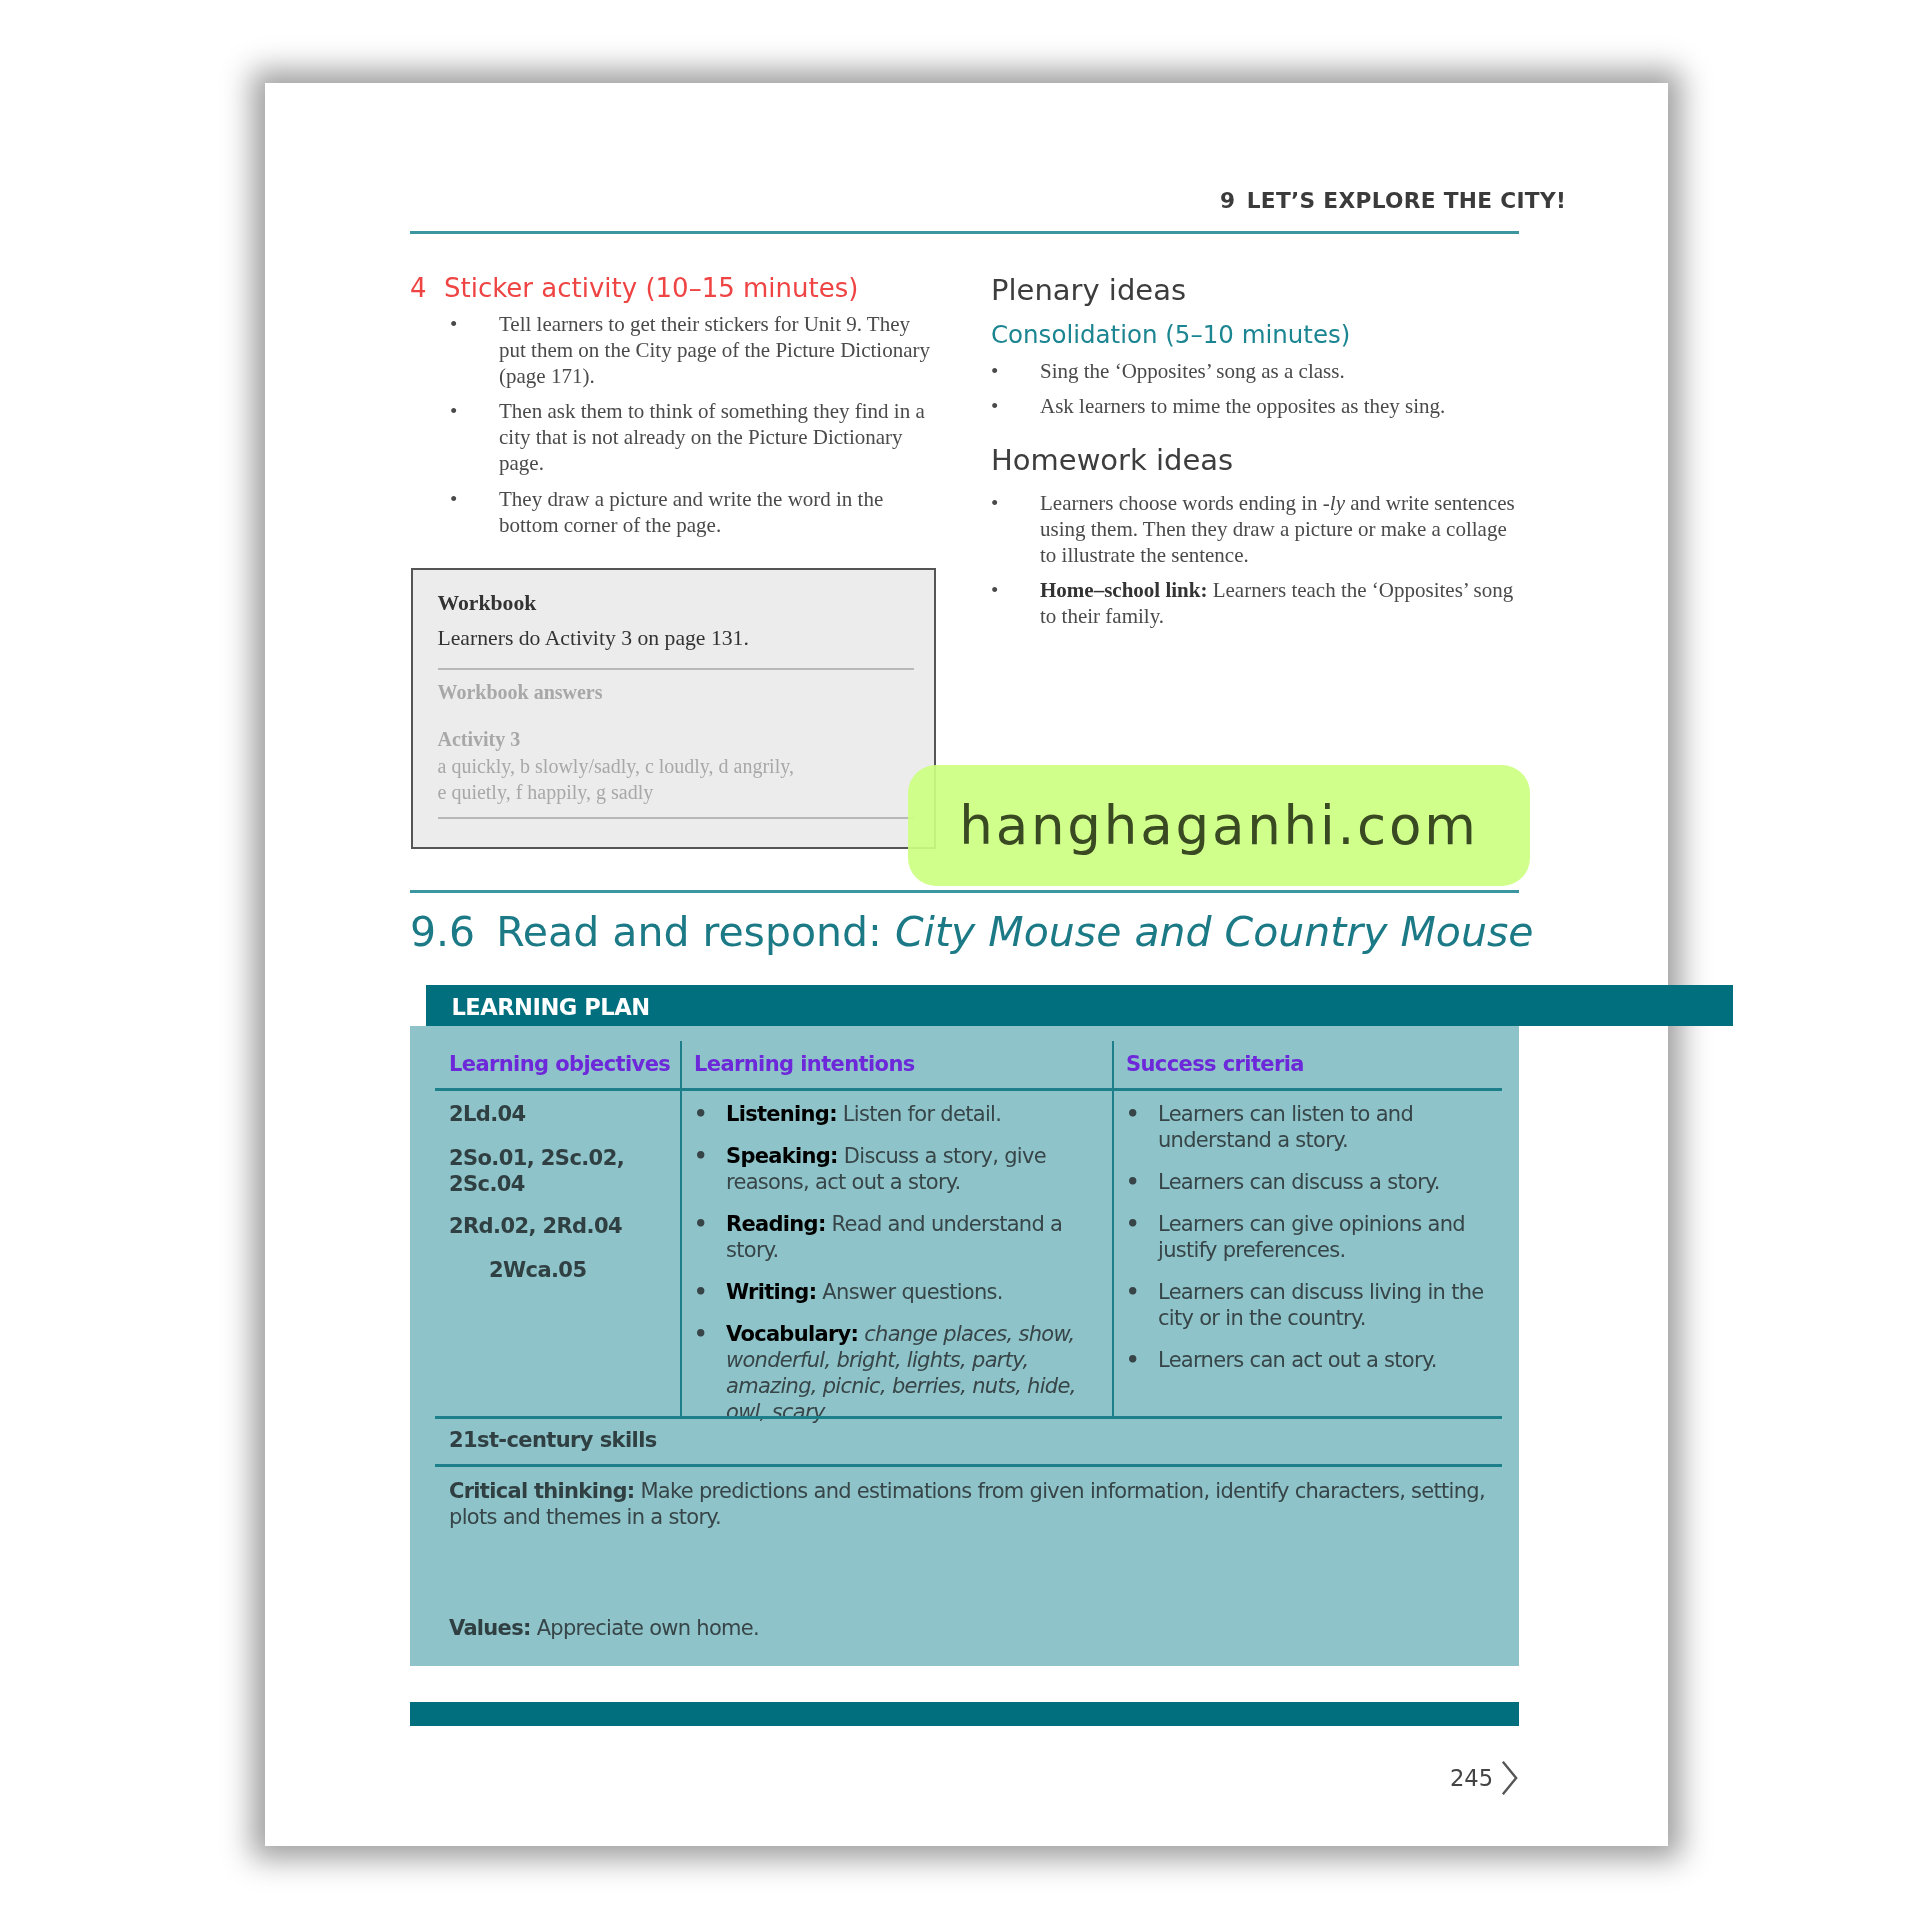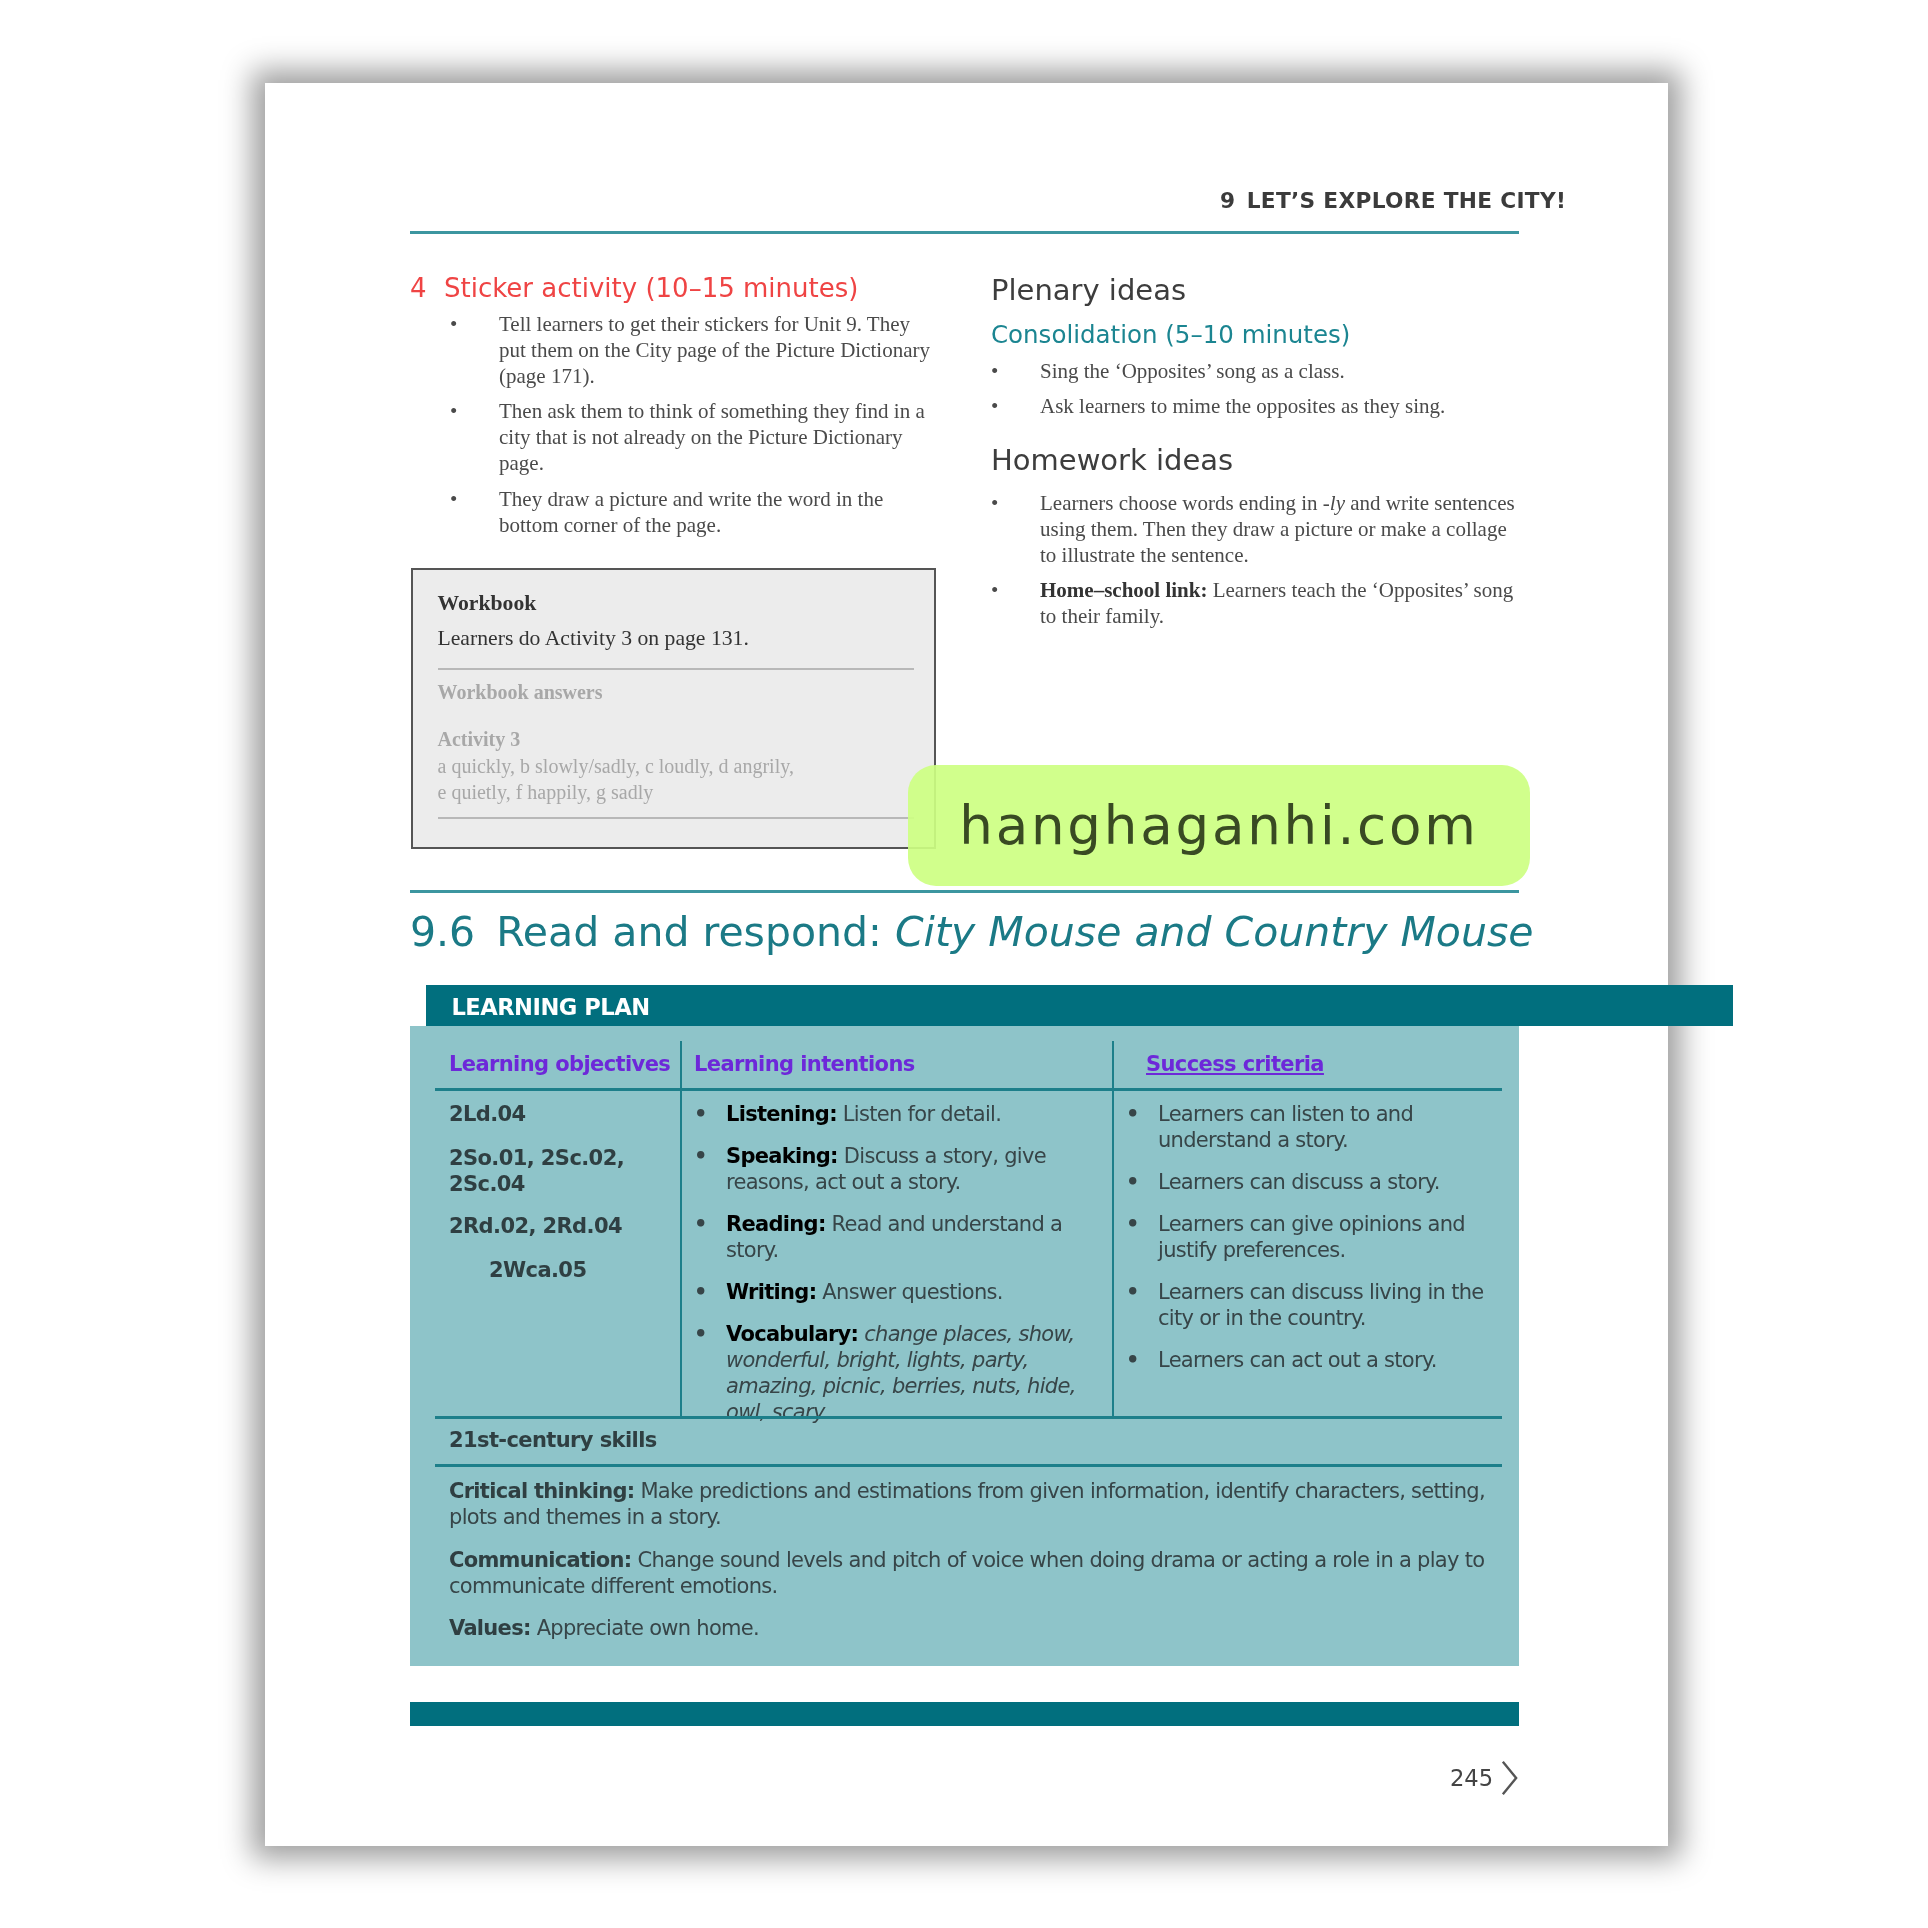--- a/index.html
+++ b/index.html
@@ -120,21 +120,21 @@
 <div class="abs watermark">
   <span>hanghaganhi.com</span>
 </div>
 
 <div class="abs lp-header">
   <span>LEARNING PLAN</span>
 </div>
 <div class="abs lp-body">
   <div class="col-h" style="left:39px;">Learning objectives</div>
   <div class="col-h" style="left:284px;">Learning intentions</div>
-  <div class="col-h" style="left:736px;text-decoration:underline;">Success criteria</div>
+  <div class="col-h" style="left:716px;">Success criteria</div>
   <div class="vrule" style="left:270px;"></div>
   <div class="vrule" style="left:702px;"></div>
   <div class="hrule" style="top:62px;"></div>
 
   <div class="obj" style="top:75px;">2Ld.04</div>
   <div class="obj" style="top:119px; width:207px;">2So.01, 2Sc.02, 2Sc.04</div>
   <div class="obj" style="top:187px;">2Rd.02, 2Rd.04</div>
   <div class="obj" style="top:231px;margin-left:40px;">2Wca.05</div>
 
   <ul class="tl" style="left:284px; top:75px; width:414px;">
@@ -150,21 +150,20 @@
     <li><span class="dot">•</span><span>Learners can discuss a story.</span></li>
     <li><span class="dot">•</span><span>Learners can give opinions and justify preferences.</span></li>
     <li><span class="dot">•</span><span>Learners can discuss living in the city or in the country.</span></li>
     <li><span class="dot">•</span><span>Learners can act out a story.</span></li>
   </ul>
 
   <div class="hrule" style="top:390px;"></div>
   <div class="skills-h">21st-century skills</div>
   <div class="hrule" style="top:438px;"></div>
   <div class="skill" style="top:452px;"><b>Critical thinking:</b><span> Make predictions and estimations from given information, identify characters, setting, plots and themes in a story.</span></div>
-  <div class="skill" style="top:521px;"><b>Communication:</b><span> Change sound levels and pitch of voice when doing drama or acting a role in a play to communicate different emotions.</span></div>
   <div class="skill" style="top:589px;"><b>Values:</b><span> Appreciate own home.</span></div>
 </div>
 
 <div class="abs bottom-bar"></div>
 
 <div class="abs page-num">245</div>
 <svg class="abs next-arrow" viewBox="0 0 22 40">
   <polyline points="4,3 18,20 4,37" fill="none" stroke="#555" stroke-width="2.5"></polyline>
 </svg>
 

